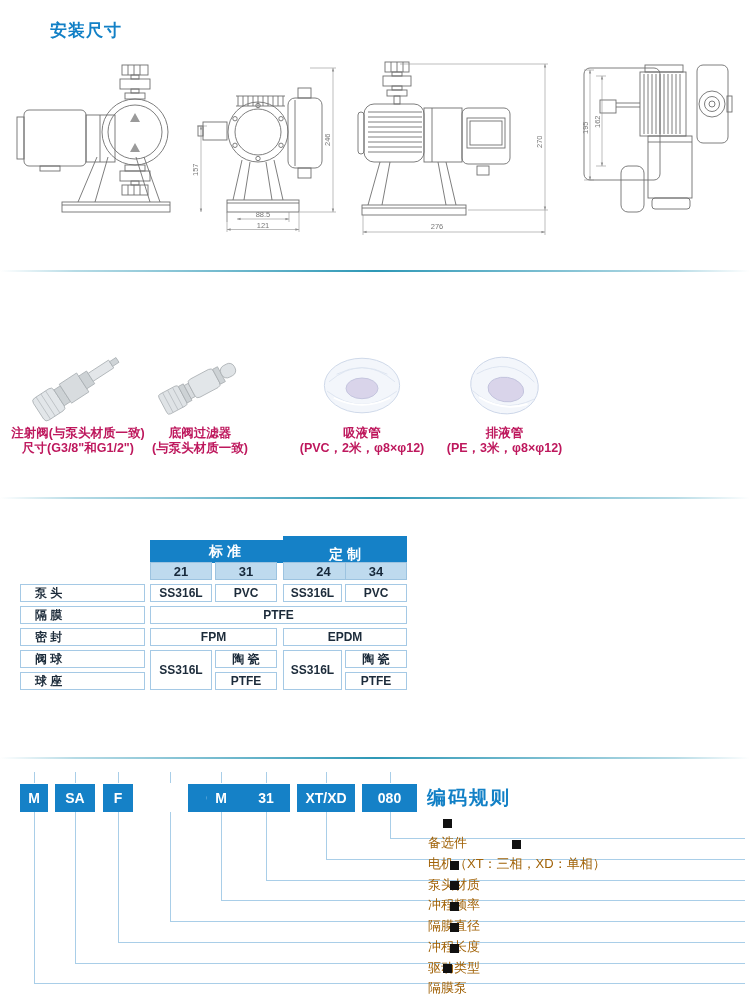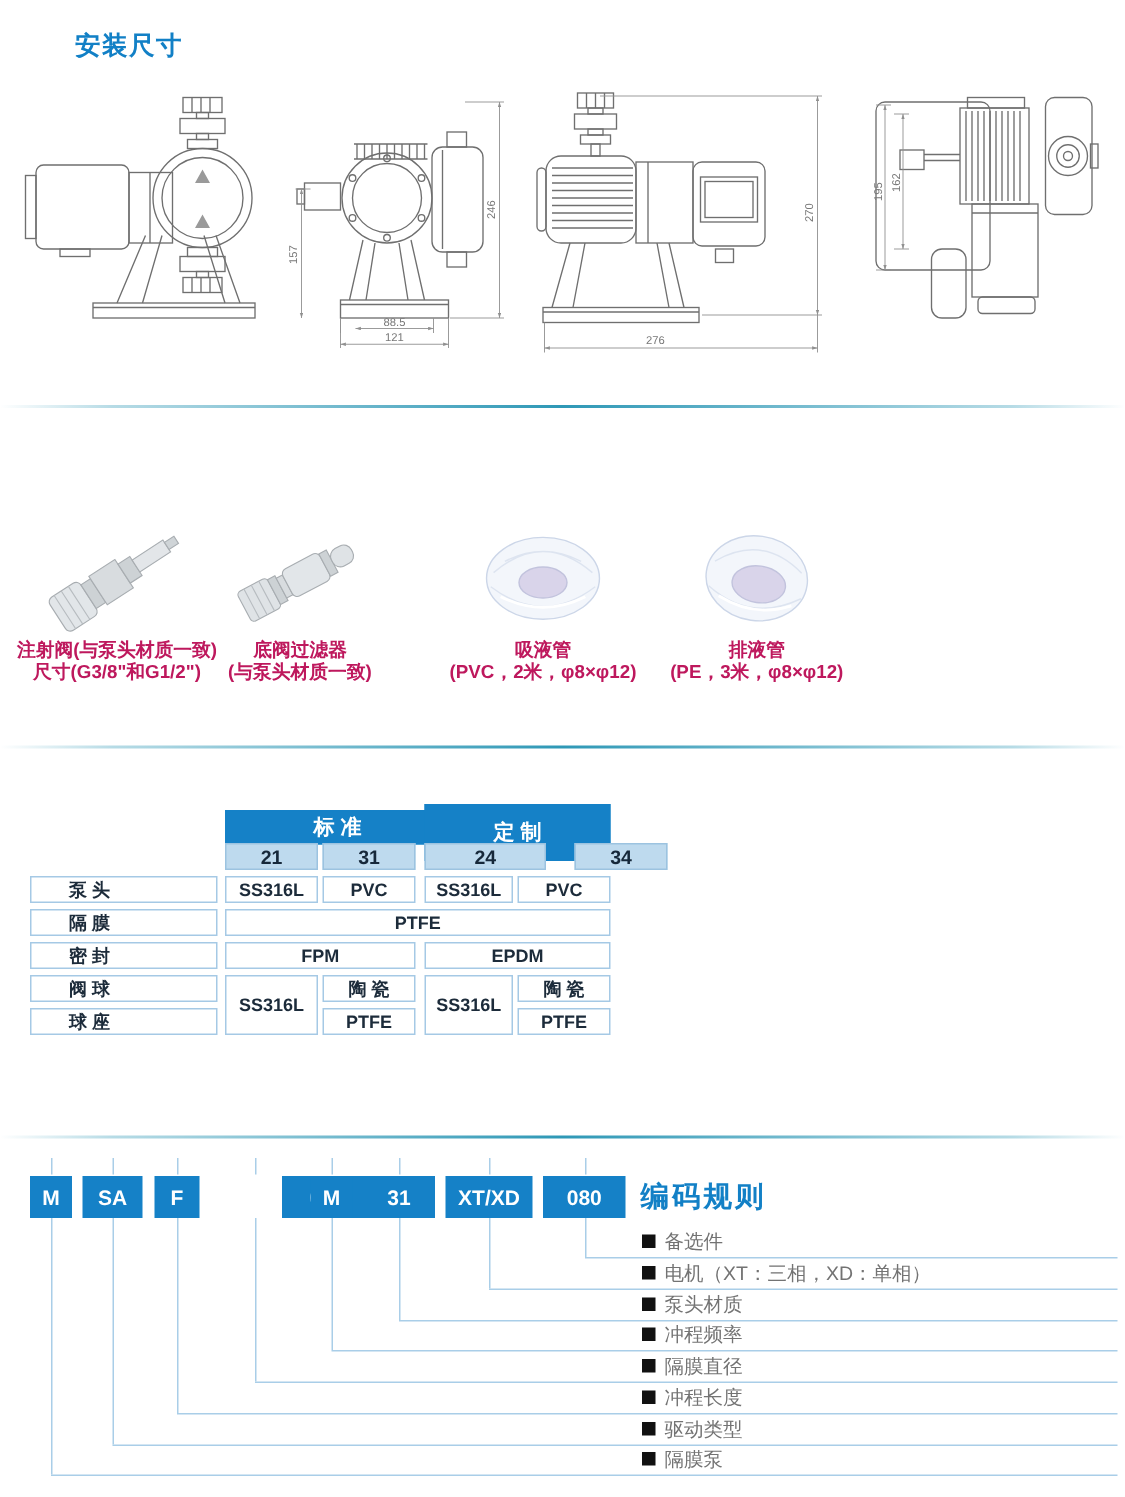--- a/index.html
+++ b/index.html
@@ -15,30 +15,30 @@
   .acc-slot{position:absolute;top:346px;height:128px;text-align:center;}
   .acc-img{display:block;margin:0 auto;}
   .acc-name,.acc-desc{font-size:12.5px;color:#be185d;font-weight:600;line-height:15px;}
 
   
   .mt{position:absolute;left:20px;top:536px;width:387px;height:155px;}
   .mt .cell{position:absolute;box-sizing:border-box;border:1px solid #a5c9e5;background:#ffffff;
     display:flex;align-items:center;justify-content:center;font-size:12px;font-weight:600;color:#1c2b3a;}
   .mt .ghdr{background:#1581c7;border:1px solid #1581c7;color:#ffffff;font-size:14px;font-weight:bold;}
   .mt .code{background:#bedaee;border:1px solid #9cc3e0;color:#16283a;font-size:13px;font-weight:bold;}
-  .mt .rlabel{justify-content:flex-start;padding-left:25px;}
+  .mt .rlabel{justify-content:flex-start;padding-left:14px;}
 
   
   .code-box{position:absolute;top:784px;height:28px;background:#1581c7;color:#ffffff;
     font-size:14px;font-weight:bold;display:flex;align-items:center;justify-content:center;}
   .coding-title{position:absolute;left:427px;top:785px;font-size:19px;font-weight:bold;color:#1280c6;letter-spacing:2px;}
   .tick,.vline{position:absolute;width:1px;background:#a9cee8;}
   .hline{position:absolute;height:1px;background:#a9cee8;}
   .code-label{position:absolute;left:428px;height:17px;display:flex;align-items:center;gap:6px;
-    font-size:13px;color:#737373;font-weight:500;white-space:nowrap;}
+    font-size:13px;color:#a16207;font-weight:500;white-space:nowrap;flex-direction:column;}
   .code-label .sq{width:9px;height:9px;background:#111111;flex:0 0 auto;}
 </style>
 </head>
 <body>
 
 <div class="page">
 
   <div class="sec-title" style="top:19px;">安装尺寸</div>
 
   <svg style="position:absolute;left:0;top:60px;" width="750" height="200" viewBox="0 0 750 200">
@@ -221,21 +221,21 @@
 
   <div class="divider" style="top:497px;"></div>
 
   <div class="mt">
     <div class="cell ghdr" style="left:130px;top:4px;width:150px;height:23px;">标 准</div>
     <div class="cell ghdr" style="left:263px;top:0;width:124px;height:38px;">定 制</div>
 
     <div class="cell code" style="left:130px;top:26px;width:62px;height:18px;">21</div>
     <div class="cell code" style="left:195px;top:26px;width:62px;height:18px;">31</div>
     <div class="cell code" style="left:263px;top:26px;width:81px;height:18px;">24</div>
-    <div class="cell code" style="left:325px;top:26px;width:62px;height:18px;margin-left:38px;">34</div>
+    <div class="cell code" style="left:325px;top:26px;width:62px;height:18px;">34</div>
 
     <div class="cell rlabel" style="left:0;top:48px;width:125px;height:18px;">泵 头</div>
     <div class="cell rlabel" style="left:0;top:70px;width:125px;height:18px;">隔 膜</div>
     <div class="cell rlabel" style="left:0;top:92px;width:125px;height:18px;">密 封</div>
     <div class="cell rlabel" style="left:0;top:114px;width:125px;height:18px;">阀 球</div>
     <div class="cell rlabel" style="left:0;top:136px;width:125px;height:18px;">球 座</div>
 
     <div class="cell" style="left:130px;top:48px;width:62px;height:18px;">SS316L</div>
     <div class="cell" style="left:195px;top:48px;width:62px;height:18px;">PVC</div>
     <div class="cell" style="left:263px;top:48px;width:59px;height:18px;">SS316L</div>

